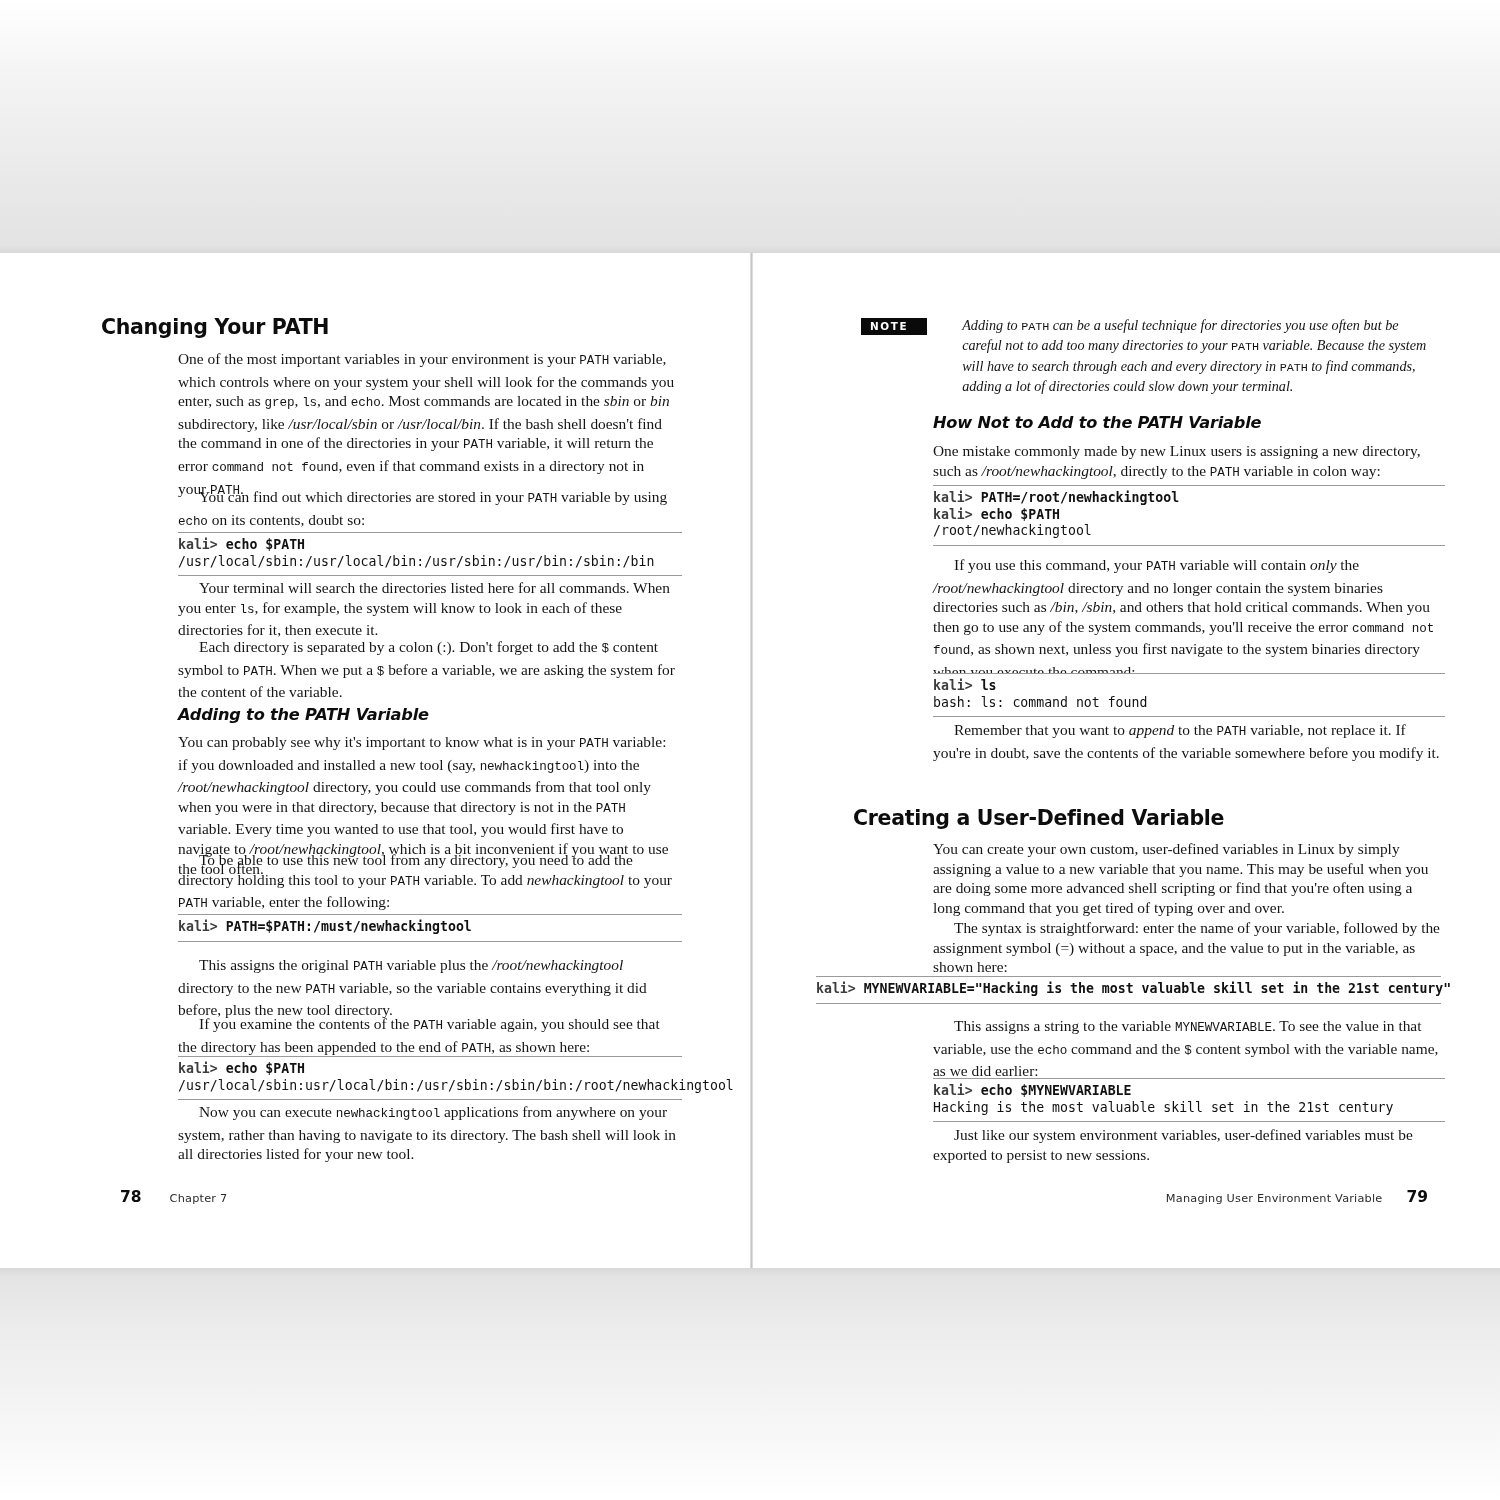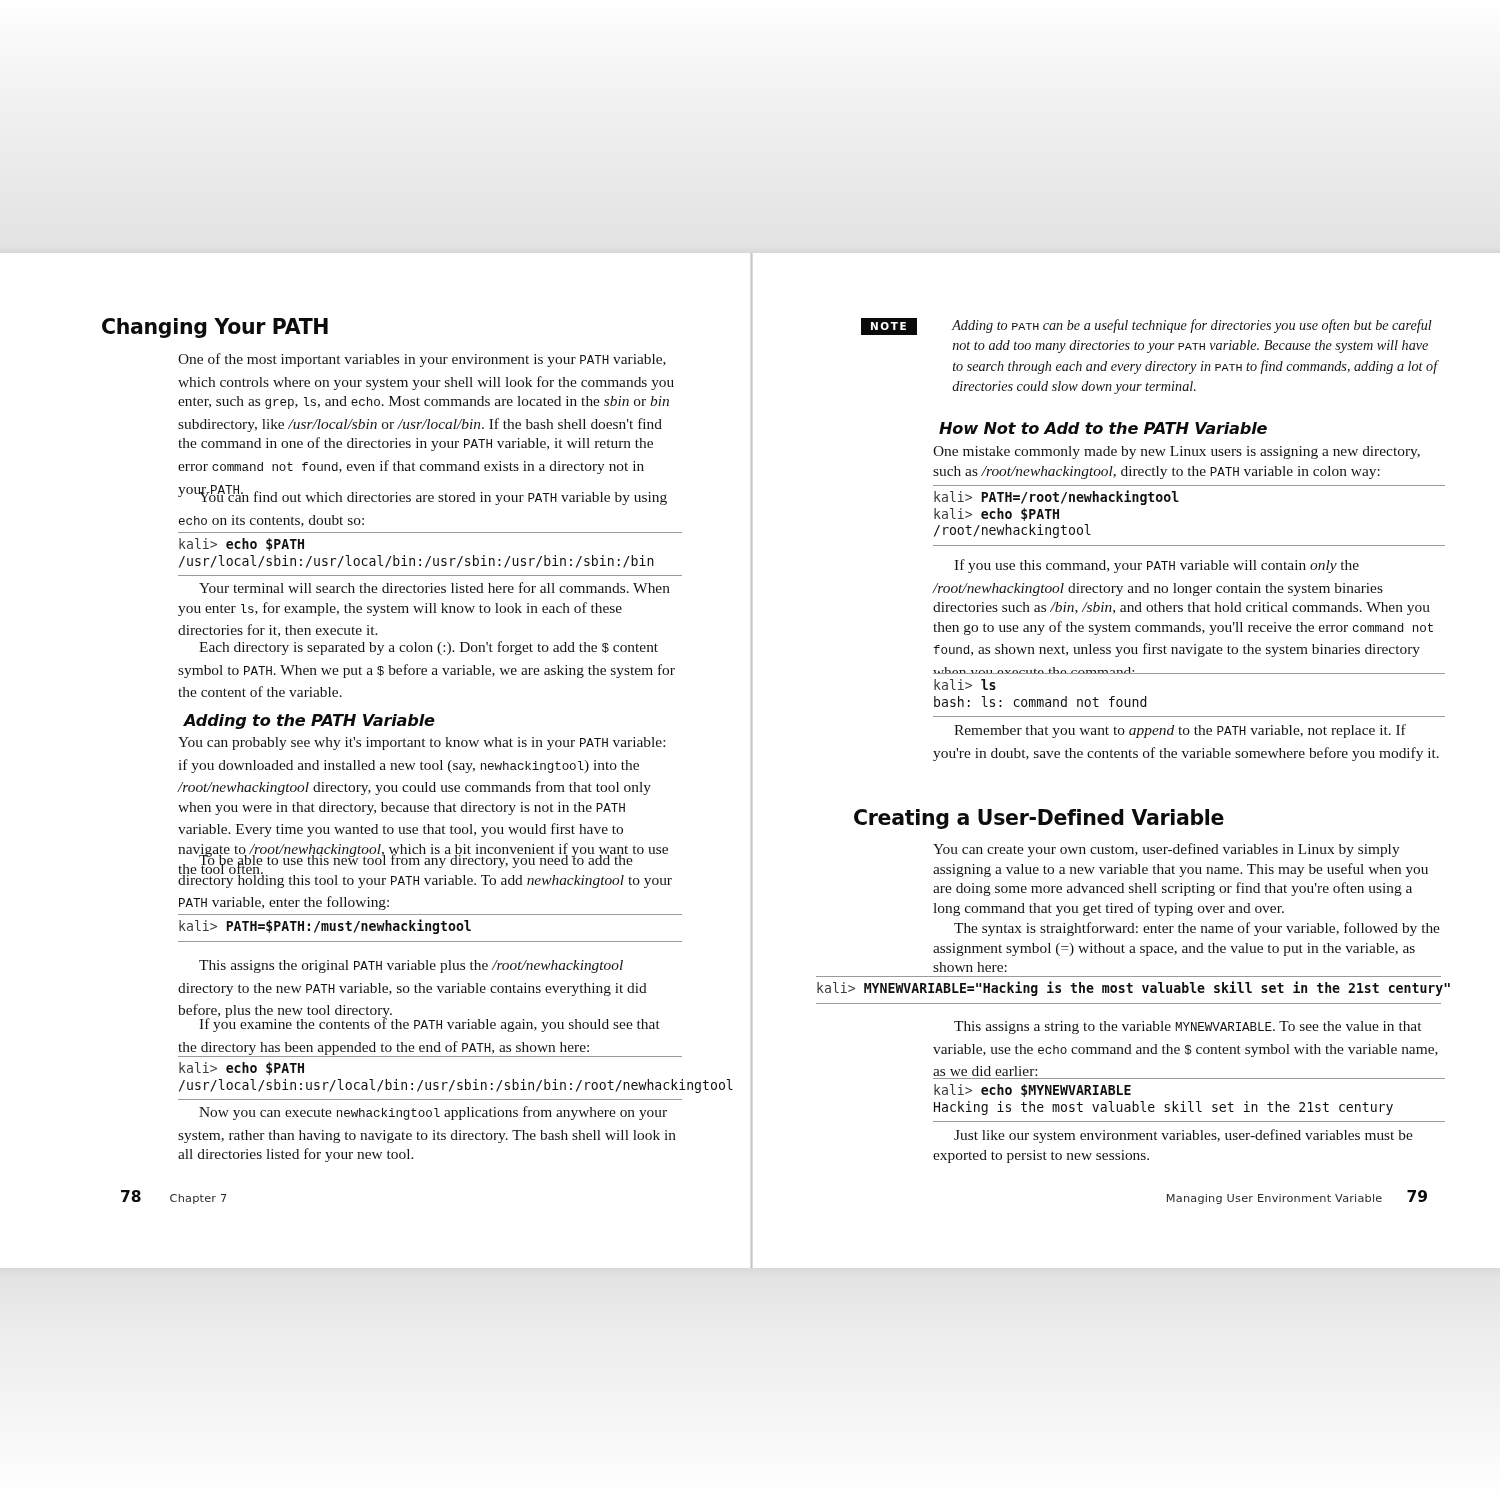--- a/index.html
+++ b/index.html
@@ -79,21 +79,21 @@
     letter-spacing: -0.3px;
     margin: 0;
     color: #0d0d0d;
   }
   h2.sub {
     font-family: "DejaVu Sans", sans-serif;
     font-size: 16.2px;
     font-weight: bold;
     font-style: italic;
     letter-spacing: -0.2px;
-    margin: 6px;
+    margin: 0;
     color: #0d0d0d;
   }
 
   
   p.body {
     font-family: "Liberation Serif", serif;
     font-size: 15.4px;
     line-height: 19.6px;
     margin: 0;
     text-align: left;
@@ -121,37 +121,37 @@
     background: #ffffff;
   }
   .codeblock .line {
     font-family: "DejaVu Sans Mono", monospace;
     font-size: 13.2px;
     line-height: 16.5px;
     white-space: pre;
     color: #111111;
   }
   .codeblock .line b { font-weight: bold; }
-  .codeblock .prompt { color: #3d3d3d; font-weight: normal; }
+  .codeblock .prompt { color: #3d3d3d; font-weight: bold; }
 
   
   .note-wrap {
     position: absolute;
     display: flex;
     align-items: flex-start;
   }
   .note-tag {
     flex: 0 0 auto;
     background: #0a0a0a;
     color: #ffffff;
     font-family: "DejaVu Sans", sans-serif;
     font-size: 10.4px;
     font-weight: bold;
     letter-spacing: 1.6px;
-    padding: 3px 9px 3px 9px;
+    padding: 3px 19px 3px 9px;
     line-height: 11px;
     margin-top: 2px;
   }
   .note-body {
     font-family: "Liberation Serif", serif;
     font-style: italic;
     font-size: 14.2px;
     line-height: 18.4px;
     color: #141414;
     margin-left: 35px;

